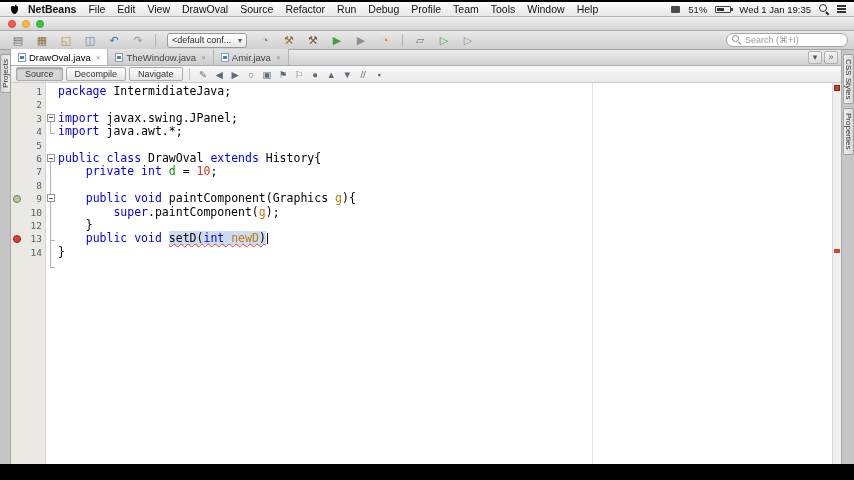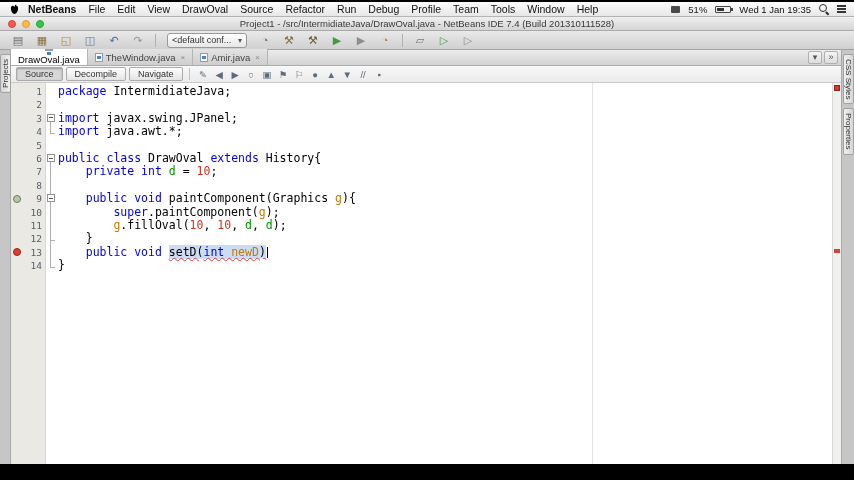--- a/index.html
+++ b/index.html
@@ -68,21 +68,21 @@
     padding:4px 0;margin-top:4px;white-space:nowrap;}
   .dock-left .v-tab{transform:rotate(180deg);}
   .center{flex:1;display:flex;flex-direction:column;min-width:0;}
 
   
   .tabstrip{height:16px;background:linear-gradient(#ececec,#d2d2d2);border-bottom:1px solid #adadad;
     display:flex;align-items:flex-end;}
   #tabs{display:flex;height:16px;}
   .tab{display:flex;align-items:center;gap:3px;padding:0 7px;font-size:9.5px;color:#444;height:16px;
     background:linear-gradient(#e3e3e3,#cecece);border-right:1px solid #b5b5b5;white-space:nowrap;}
-  .tab.active{background:#fff;color:#000;flex-direction:column;}
+  .tab.active{background:#fff;color:#000;}
   .file-icon{width:8px;height:9px;background:#fdfdfd;border:1px solid #8c9db5;display:inline-block;position:relative;}
   .file-icon::after{content:"";position:absolute;left:1px;top:2px;width:4px;height:3px;background:#4f81bd;}
   .tab-close{font-size:8px;color:#888;margin-left:2px;}
   #tabstrip-btns{margin-left:auto;display:flex;align-items:center;height:16px;padding-right:3px;}
   .ts-btn{width:14px;height:13px;display:flex;align-items:center;justify-content:center;font-size:9px;
     color:#555;border:1px solid #b0b0b0;background:linear-gradient(#f5f5f5,#ddd);border-radius:2px;margin-left:2px;}
 
   
   .ed-toolbar{height:17px;display:flex;align-items:center;gap:2px;padding:0 5px;
     background:linear-gradient(#f8f8f8,#ebebeb);border-bottom:1px solid #ccc;}
@@ -171,21 +171,20 @@
       <span class="notif"></span>
     </div>
   </div>
 
   <div class="titlebar">
     <div class="lights">
       <span class="light red"></span>
       <span class="light yellow"></span>
       <span class="light green"></span>
     </div>
-    <div class="title-text">Project1 - /src/IntermidiateJava/DrawOval.java - NetBeans IDE 7.4 (Build 201310111528)</div>
   </div>
 
   <div class="toolbar">
     <div id="tb-left" class="tb-group">
         <div class="tb-btn" style="color: rgb(111, 111, 111);">▤</div>
         <div class="tb-btn" style="color: rgb(138, 115, 64);">▦</div>
         <div class="tb-btn" style="color: rgb(176, 140, 62);">◱</div>
         <div class="tb-btn" style="color: rgb(91, 121, 165);">◫</div>
         <div class="tb-btn" style="color: rgb(74, 111, 165);">↶</div>
         <div class="tb-btn" style="color: rgb(154, 154, 154);">↷</div>
@@ -202,20 +201,24 @@
         <div class="tb-btn" style="color: rgb(63, 158, 63);">▶</div>
         <div class="tb-btn" style="color: rgb(141, 141, 141);">▶</div>
         <div class="tb-btn" style="color: rgb(207, 127, 46);">◔</div>
       </div>
     <span class="tb-sep"></span>
     <div id="tb-extra" class="tb-group">
         <div class="tb-btn" style="color: rgb(122, 122, 122);">▱</div>
         <div class="tb-btn" style="color: rgb(63, 158, 63);">▷</div>
         <div class="tb-btn" style="color: rgb(141, 141, 141);">▷</div>
       </div>
+    <div class="search-box">
+      <span class="search-icon"></span>
+      <input class="search-input" placeholder="Search (⌘+I)" style="">
+    </div>
   </div>
 
   <div class="workspace">
     <div class="dock dock-left">
       <div class="v-tab">Projects</div>
     </div>
 
     <div class="center">
       <div class="tabstrip">
         <div id="tabs">
@@ -323,26 +326,20 @@
               <div class="code-text"><span class="tok t">    </span><span class="tok k">public</span><span class="tok t"> </span><span class="tok k">void</span><span class="tok t"> </span><span class="tok dcl">paintComponent</span><span class="tok t">(Graphics </span><span class="tok pr">g</span><span class="tok t">){</span></div>
             </div>
             <div class="code-row">
               <div class="g-glyph"></div>
               <div class="g-num">10</div>
               <div class="g-fold"></div>
               <div class="code-text"><span class="tok t">        </span><span class="tok k">super</span><span class="tok t">.paintComponent(</span><span class="tok pr">g</span><span class="tok t">);</span></div>
             </div>
             <div class="code-row">
               <div class="g-glyph"></div>
-              <div class="g-num">11</div>
-              <div class="g-fold"></div>
-              <div class="code-text"><span class="tok t">        </span><span class="tok pr">g</span><span class="tok t">.fillOval(</span><span class="tok n">10</span><span class="tok t">, </span><span class="tok n">10</span><span class="tok t">, </span><span class="tok fl">d</span><span class="tok t">, </span><span class="tok fl">d</span><span class="tok t">);</span></div>
-            </div>
-            <div class="code-row">
-              <div class="g-glyph"></div>
               <div class="g-num">12</div>
               <div class="g-fold"></div>
               <div class="code-text"><span class="tok t">    }</span></div>
             </div>
             <div class="code-row">
               <div class="g-glyph">
                 <span class="ann ann-error"></span>
               </div>
               <div class="g-num">13</div>
               <div class="g-fold"></div>

